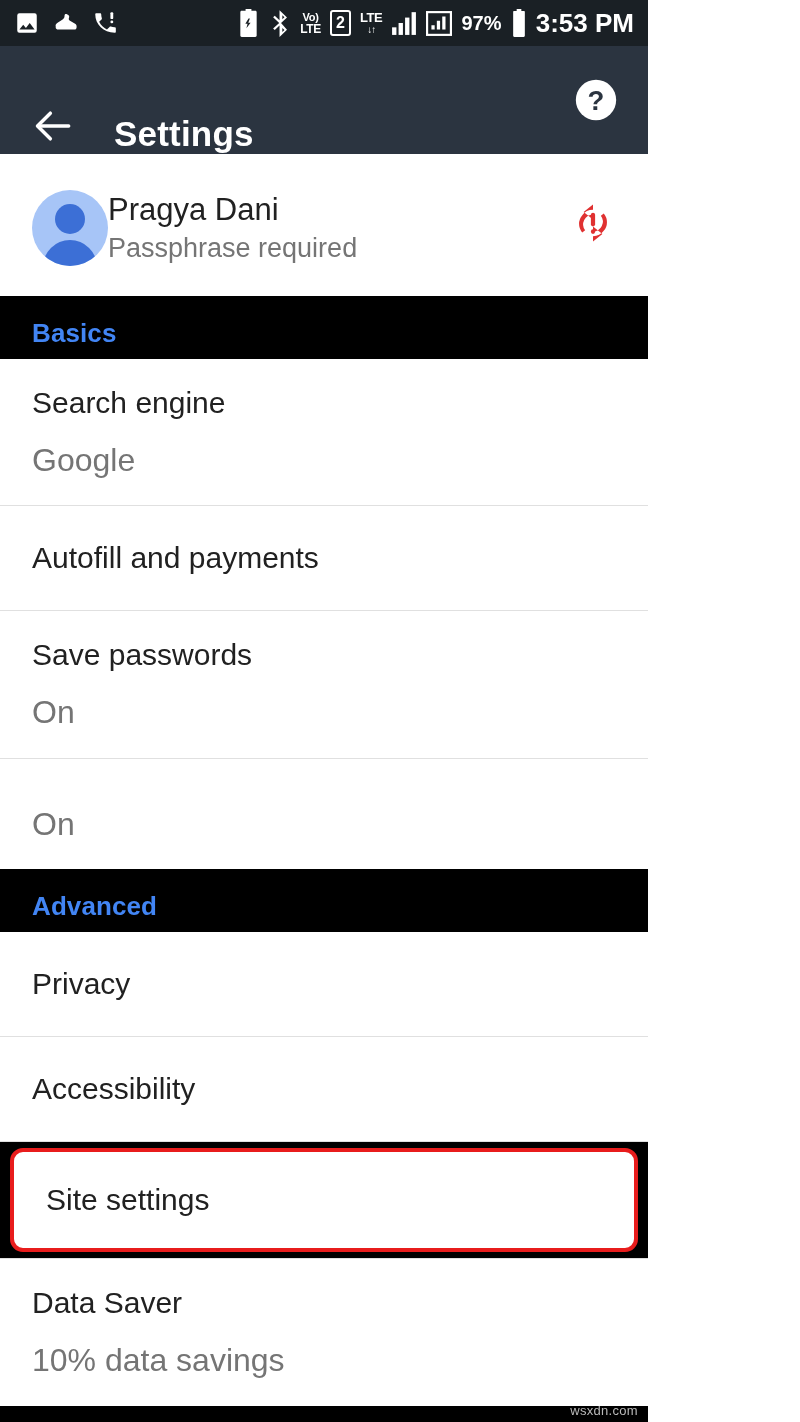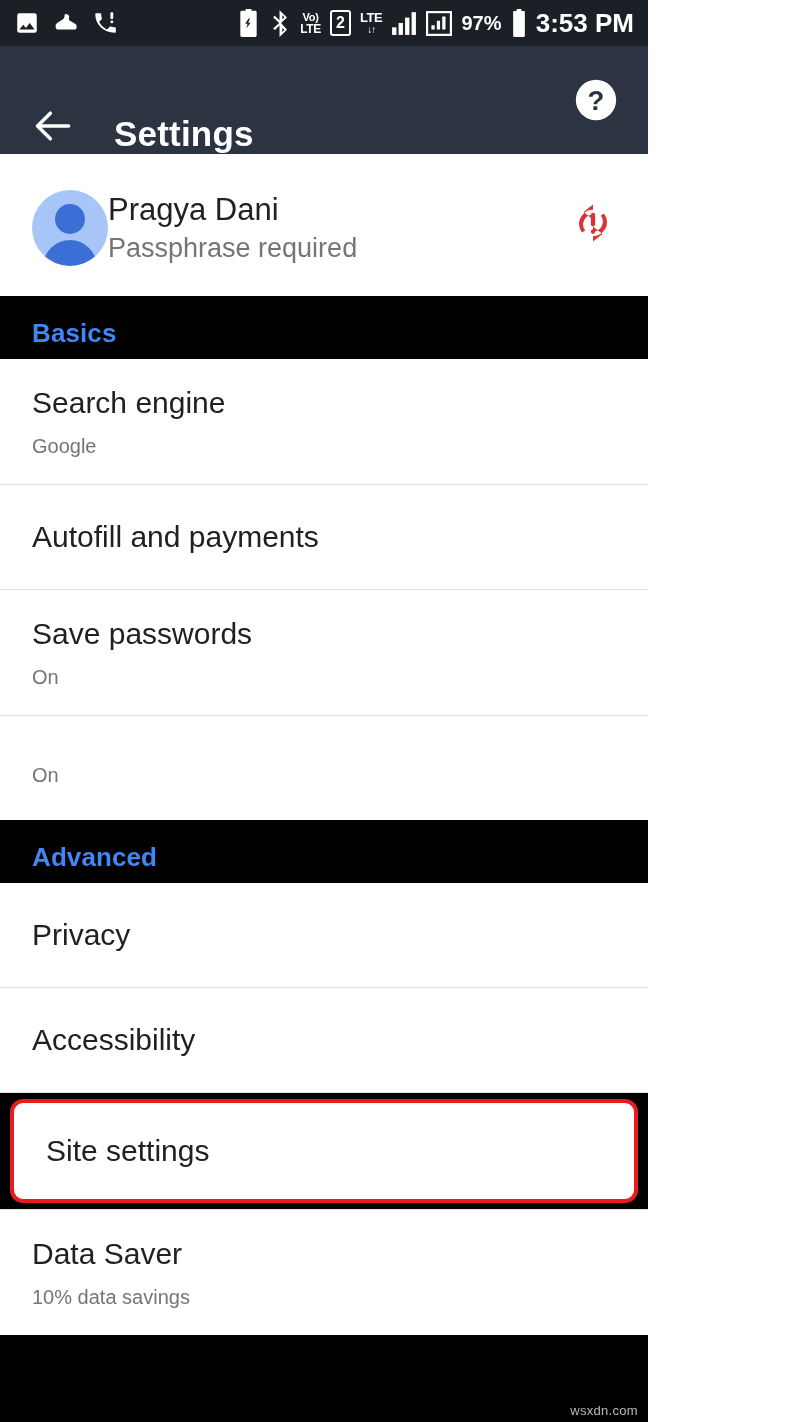--- a/index.html
+++ b/index.html
@@ -82,21 +82,21 @@
   .section-header {
     font-size:26px; font-weight:700; color:#4285f4;
     padding:22px 32px 10px 32px; letter-spacing:.1px;
   }
   .list-item {
     padding:26px 48px 26px 32px; background:#fff; cursor:pointer;
     position:relative; min-height:104px;
     display:flex; flex-direction:column; justify-content:center;
   }
   .item-title { font-size:30px; color:#212121; line-height:1.2; }
-  .item-sub { font-size:20px; color:#757575; margin-top:13px; line-height:1.2; }
+  .item-sub { font-size:32px; color:#757575; margin-top:20px; line-height:1.2; }
   .divider { height:1px; background:#e0e0e0; width:100%; }
 
   
   .highlight-wrap { position:relative; padding:6px 10px; }
   .highlight-wrap .list-item {
     border:4px solid #e81c1c; border-radius:13px;
   }
 
   .watermark {
     position:absolute; right:10px; bottom:4px;

